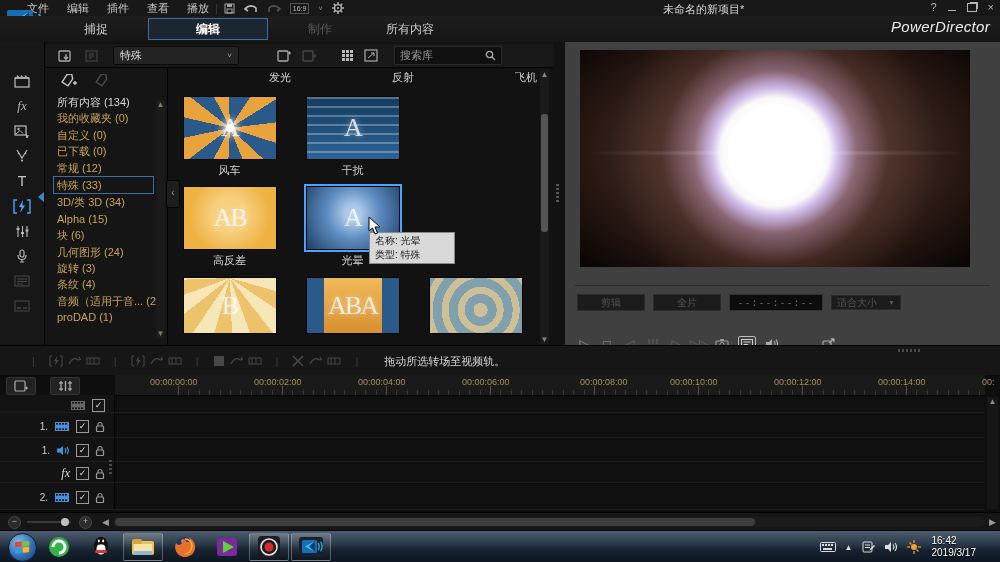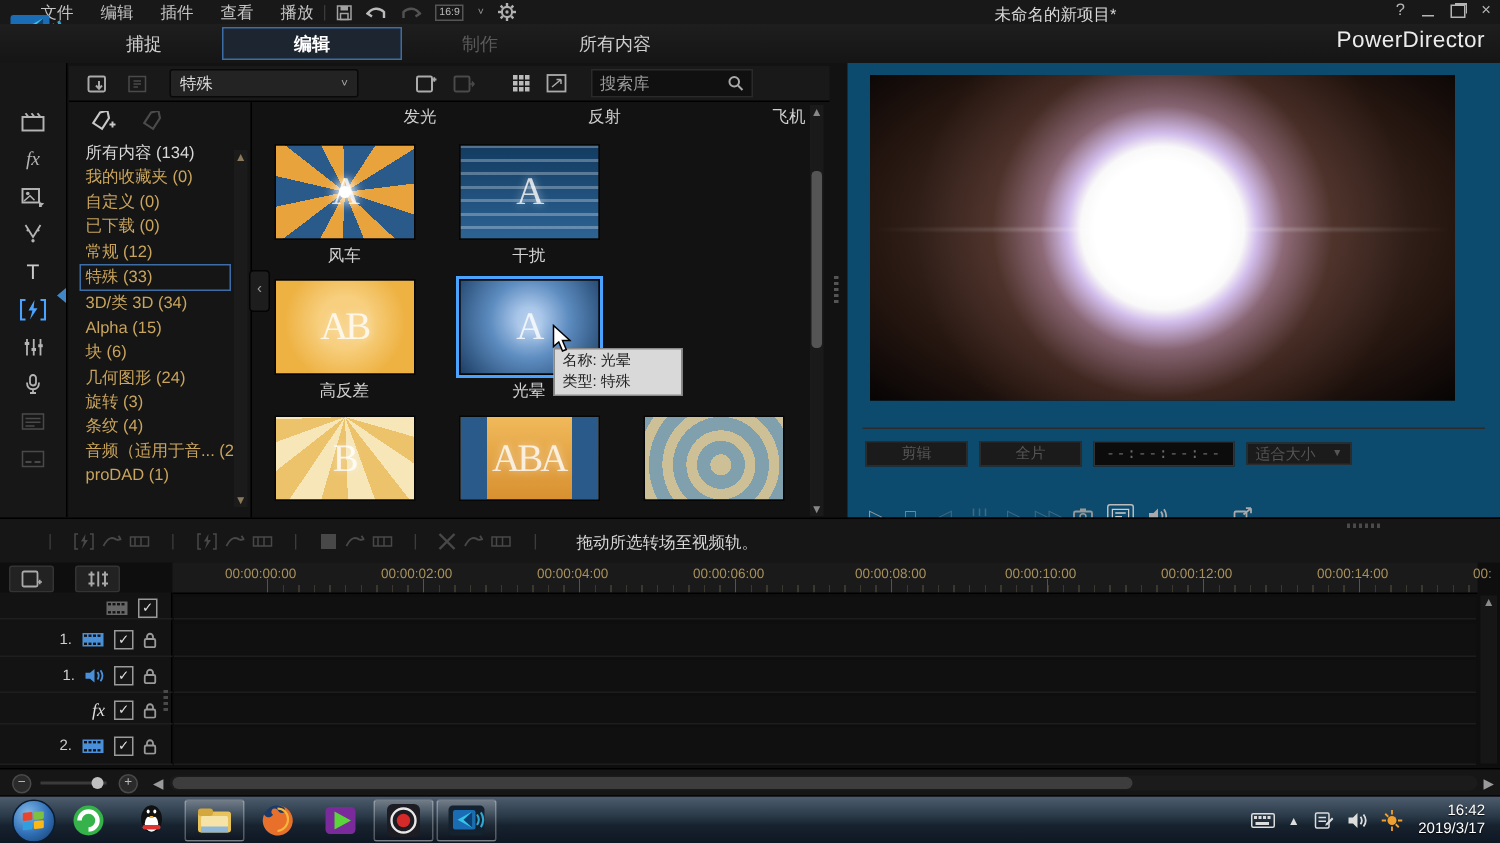--- a/index.html
+++ b/index.html
@@ -21,21 +21,21 @@
   .wc-restore{width:8px;height:7px;border:1px solid #b5b5b5;box-shadow:2px -2px 0 -1px #b5b5b5;}
 
   
   #app-logo{position:absolute;left:5px;top:4px;width:40px;height:34px;}
 
   
   #tabbar{position:absolute;left:0;top:16px;width:1000px;height:26px;background:linear-gradient(#1e1e1e,#151515);border-bottom:1px solid #000;display:flex;align-items:center;font-size:12px;}
   .tab{height:20px;line-height:20px;text-align:center;color:#cfcfcf;padding:0 14px;}
   .tab.active{border:1px solid #3c6ea5;background:#1c2530;color:#fff;font-weight:bold;min-width:90px;}
   .tab.disabled{color:#5a5a5a;}
-  #brand{position:absolute;right:10px;top:2px;font-size:15px;color:#ececec;letter-spacing:.3px;}
+  #brand{position:absolute;right:10px;top:2px;font-size:15px;color:#ececec;letter-spacing:.3px;font-style:italic;}
 
   
   #main{position:absolute;left:0;top:42px;width:1000px;height:303px;background:#121212;}
 
   
   #roomstrip{position:absolute;left:0;top:0;width:45px;height:303px;background:#171717;border-right:1px solid #000;display:flex;flex-direction:column;align-items:center;padding-top:30px;box-sizing:border-box;gap:7px;}
   .room{width:24px;height:18px;display:flex;align-items:center;justify-content:center;color:#b4b4b4;font-size:12px;}
   .room.dim{opacity:.32;}
   .room.active{color:#4aa3ff;}
   .fx-glyph{font-style:italic;font-family:"Liberation Serif",serif;font-size:13px;}
@@ -83,21 +83,21 @@
   .st-swirl{background:repeating-radial-gradient(circle at 55% 58%,#cdbf96 0 7px,#7fa0ac 7px 16px);filter:blur(.4px);}
   .g-small{font-size:22px;}
 
   #grid-scroll{position:absolute;left:540px;top:28px;width:9px;height:274px;background:#1a1a1a;}
   #grid-scroll .thumb-bar{position:absolute;left:1px;top:44px;width:7px;height:118px;background:#555;border-radius:3px;}
   #grid-scroll .scr-arrow.down{position:absolute;bottom:0;width:9px;}
   #collapse-btn{position:absolute;left:166px;top:138px;width:12px;height:26px;background:#1d1d1d;border:1px solid #040404;border-radius:3px;color:#999;font-size:10px;line-height:24px;text-align:center;}
   #panel-split{position:absolute;left:556px;top:142px;width:3px;height:20px;background:repeating-linear-gradient(#555 0 2px,rgba(0,0,0,0) 2px 4px);}
 
   
-  #preview{position:absolute;left:565px;top:0;width:435px;height:303px;background:#0c4a6e;}
+  #preview{position:absolute;left:565px;top:0;width:435px;height:303px;background:#404040;}
   #video-frame{position:absolute;left:15px;top:8px;width:390px;height:217px;background:
     radial-gradient(circle at 50% 47%,#ffffff 0 20%,rgba(255,255,255,.97) 24%,rgba(224,203,255,.9) 28%,rgba(196,150,180,.55) 36%,rgba(110,70,60,.32) 50%,rgba(25,14,10,0) 72%),
     radial-gradient(ellipse at 50% 47%,rgba(122,84,72,.6) 28%,rgba(38,22,16,.95) 72%,#060404 100%),#070505;}
   #video-frame::after{content:"";position:absolute;left:0;top:102px;width:100%;height:2px;background:linear-gradient(90deg,rgba(255,255,255,0),rgba(255,255,255,.25) 30%,rgba(255,255,255,.25) 70%,rgba(255,255,255,0));filter:blur(1px);}
   #pv-sep{position:absolute;left:10px;top:243px;width:415px;height:1px;background:#2c2c2c;}
   #pv-row1{position:absolute;left:12px;top:252px;display:flex;align-items:center;gap:8px;}
   .pv-btn{width:66px;height:15px;border:1px solid #2c2c2c;background:#1b1b1b;color:#555;font-size:10px;text-align:center;line-height:15px;}
   #pv-timecode{width:92px;height:15px;border:1px solid #333;background:#0c0c0c;color:#6a6a6a;font-family:"DejaVu Sans Mono",monospace;font-size:10px;text-align:center;line-height:15px;letter-spacing:1px;}
   #pv-fit{width:70px;height:15px;border:1px solid #2c2c2c;background:#1b1b1b;color:#555;font-size:10px;display:flex;align-items:center;justify-content:space-between;padding:0 5px;box-sizing:border-box;}
   #pv-row2{position:absolute;left:12px;top:276px;display:flex;align-items:center;gap:9px;color:#9a9a9a;font-size:12px;}
@@ -138,21 +138,21 @@
   #hscroll{position:relative;margin-left:4px;width:872px;height:10px;background:#1b1b1b;border-radius:5px;}
   #hs-thumb{position:absolute;left:2px;top:1px;width:640px;height:8px;background:#3d3d3d;border-radius:4px;}
   #hs-right{color:#9a9a9a;font-size:9px;margin-left:4px;}
 
   
   #taskbar{position:absolute;left:0;top:530px;width:1000px;height:32px;background:linear-gradient(#4e5d6d,#2b3a49 40%,#17222f 60%,#0d1722);border-top:1px solid #05080c;display:flex;align-items:center;}
   .tb-slot{width:40px;height:28px;display:flex;align-items:center;justify-content:center;margin-left:2px;border-radius:2px;}
   .tb-slot.open{background:linear-gradient(rgba(255,255,255,.22),rgba(255,255,255,.06) 45%,rgba(0,0,0,.12));border:1px solid rgba(255,255,255,.28);box-sizing:border-box;}
   #start-orb{width:27px;height:27px;border-radius:50%;background:radial-gradient(circle at 35% 30%,#7fb7e8,#2f6eb5 55%,#173a63);border:1px solid #0c1c30;display:flex;align-items:center;justify-content:center;margin-left:8px;}
   #tray{position:absolute;right:4px;top:0;height:32px;display:flex;align-items:center;gap:9px;}
-  #clock{font-size:10px;color:#fff;text-align:right;line-height:12px;margin-left:2px;margin-right:6px;text-shadow:0 1px 1px #000;}
+  #clock{font-size:10px;color:#fff;text-align:left;line-height:12px;margin-left:2px;margin-right:20px;text-shadow:0 1px 1px #000;}
 
   
   #tooltip{position:absolute;left:369px;top:232px;width:86px;background:#d9d9d9;border:1px solid #8a8a8a;color:#222;font-size:10px;line-height:14px;padding:1px 5px;box-sizing:border-box;z-index:40;}
   #cursor{position:absolute;left:368px;top:216px;z-index:41;}
 </style>
 </head>
 <body>
 
 <div id="screen">
 
@@ -603,21 +603,21 @@
     <span id="trans-hint">拖动所选转场至视频轨。</span>
     <div id="trans-dots"></div>
   </div>
 
   <div id="timeline">
     <div id="ruler">
         <span class="tc-label" style="left: 35px;">00:00:00:00</span>
         <span class="tc-label" style="left: 139px;">00:00:02:00</span>
         <span class="tc-label" style="left: 243px;">00:00:04:00</span>
         <span class="tc-label" style="left: 347px;">00:00:06:00</span>
-        <span class="tc-label" style="left: 455px; text-align: right;">00:00:08:00</span>
+        <span class="tc-label" style="left: 465px; text-align: right;">00:00:08:00</span>
         <span class="tc-label" style="left: 555px;">00:00:10:00</span>
         <span class="tc-label" style="left: 659px;">00:00:12:00</span>
         <span class="tc-label" style="left: 763px;">00:00:14:00</span>
         <span class="tc-label" style="left: 867px;">00:</span>
       </div>
     <div id="ruler-btns">
       <span class="rbtn">
           <svg width="15" height="12" viewBox="0 0 15 12">
             <rect x="1" y="1" width="10" height="10" rx="1" fill="none" stroke="#aaa" stroke-width="1.2"></rect>
             <path d="M11 8 h3 M12.5 6.5 v3" stroke="#aaa" stroke-width="1.1"></path>

